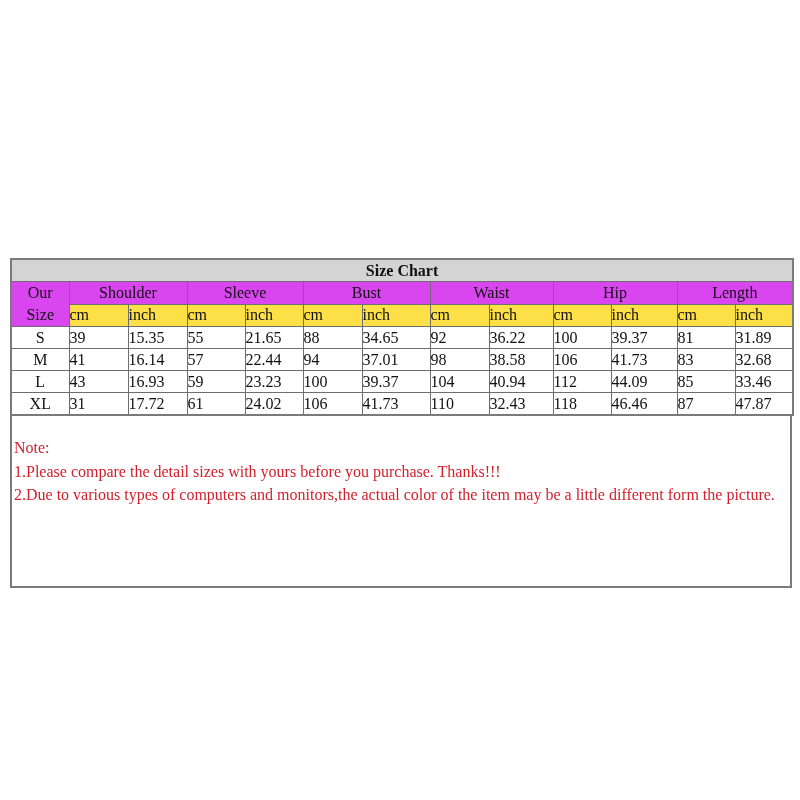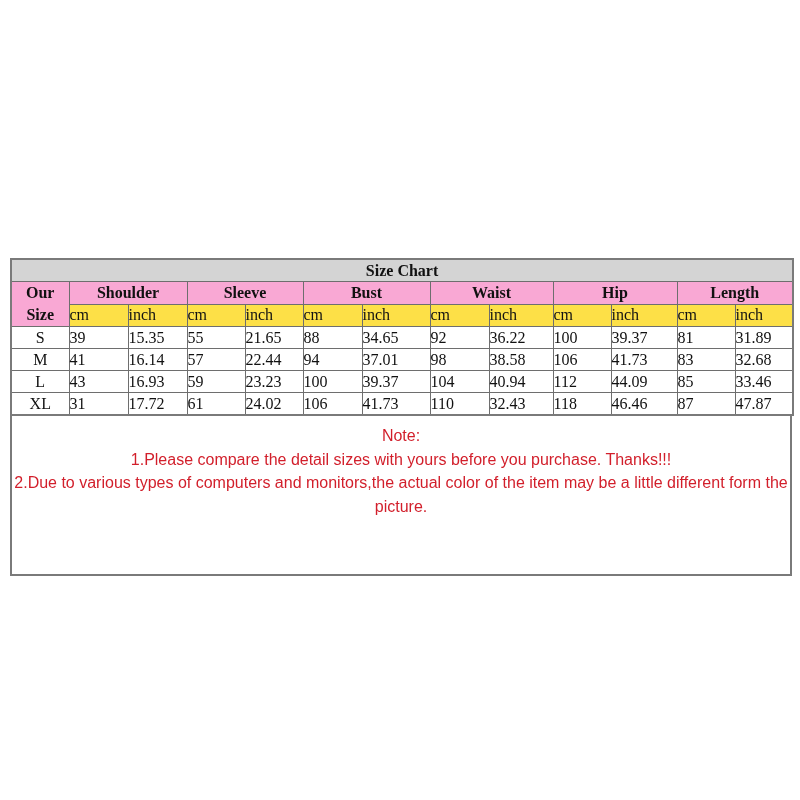--- a/index.html
+++ b/index.html
@@ -34,22 +34,22 @@
     table.size-chart {
       border: 2px solid #7a7a7a;
     }
     .title-row th {
       background: #d4d4d4;
       font-weight: bold;
       text-align: center;
       height: 22px;
     }
     .head-row th {
-      background: #f9a8d4;
-      font-weight: bold;
+      background: #d946ef;
+      font-weight: normal;
       font-size: 16px;
     }
     .unit-row td {
       background: #fde047;
       text-align: left;
       padding-left: 2px;
       font-weight: normal;
     }
     .our-size {
       background: #d4d4d4;
@@ -63,26 +63,26 @@
     }
     .data-row td.size-label {
       text-align: center;
     }
     .notes {
       border: 2px solid #7a7a7a;
       border-top: none;
       width: 778px;
       height: 166px;
       box-sizing: content-box;
-      font-family: Liberation Sans, sans-serif;
+      font-family: Liberation Serif, serif;
       color: #d21f2b;
       font-size: 16px;
-      text-align: center;
+      text-align: left;
       line-height: 23.5px;
-      padding-top: 8px;
+      padding-top: 20px;
       height: 150px;
     }
     .notes p {
       margin: 0;
       padding: 0 2px;
     }
   </style>
 </head>
 <body>
 

